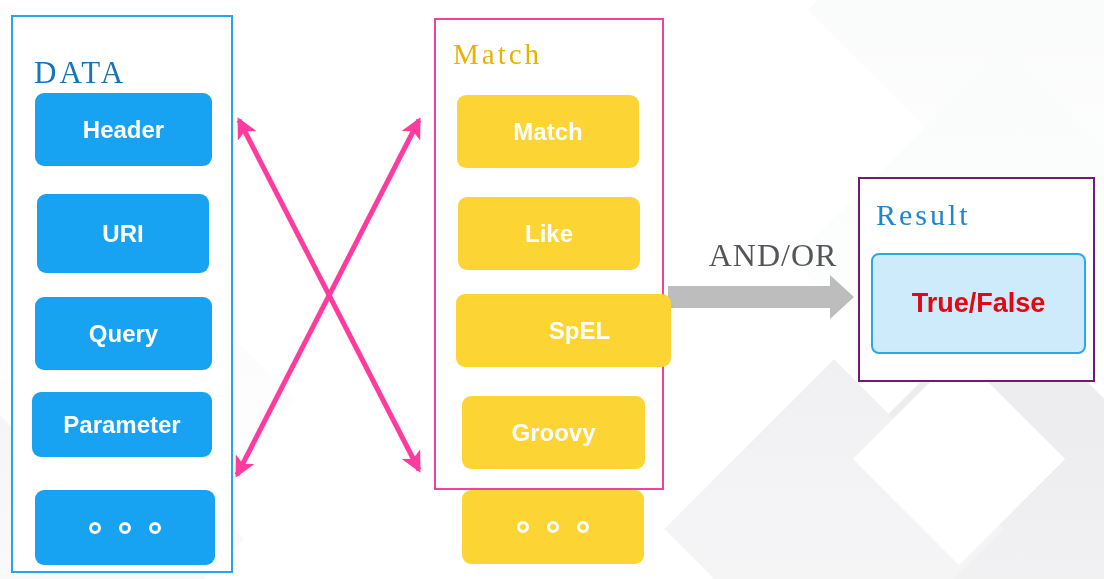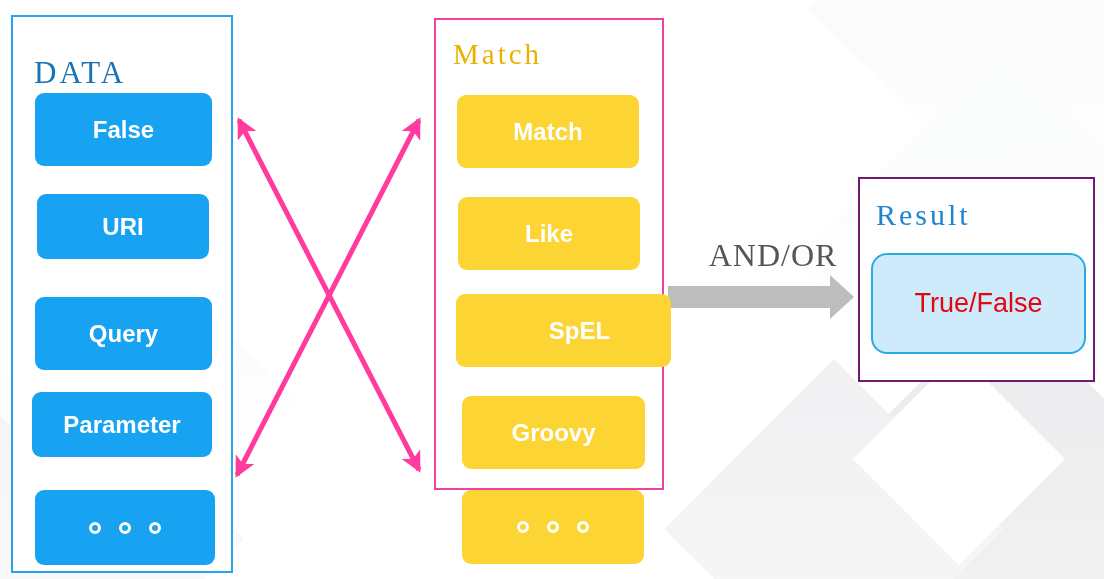--- a/index.html
+++ b/index.html
@@ -34,43 +34,43 @@
 
   .node-btn{
     position:absolute;display:flex;align-items:center;justify-content:center;
     border-radius:9px;color:#ffffff;font-weight:bold;font-size:24px;
   }
   .blue{background:#18a2f2;}
   .yellow{background:#fcd535;}
 
   
   .d0{left:22px;top:76px;width:177px;height:73px;}
-  .d1{left:24px;top:177px;width:172px;height:65px;}
+  .d1{left:24px;top:177px;width:172px;height:79px;}
   .d2{left:22px;top:280px;width:177px;height:73px;}
   .d3{left:19px;top:375px;width:180px;height:65px;}
   .d4{left:22px;top:473px;width:180px;height:75px;}
   
   .m0{left:21px;top:75px;width:182px;height:73px;}
   .m1{left:22px;top:177px;width:182px;height:73px;border-radius:9px;}
   .m2{left:20px;top:274px;width:183px;height:73px;padding-left:32px;}
   .m3{left:26px;top:376px;width:183px;height:73px;}
   .m4{left:26px;top:470px;width:182px;height:74px;}
 
   .dots{display:flex;align-items:center;justify-content:center;}
   .dots span{
     width:6px;height:6px;border:3px solid #ffffff;border-radius:50%;
     display:inline-block;margin:0 9px;background:transparent;
   }
 
   
   .result-node{
     position:absolute;left:11px;top:74px;width:211px;height:97px;
-    background:#cdebfa;border:2px solid #2baae2;border-radius:16px;
+    background:#cdebfa;border:2px solid #2baae2;border-radius:8px;
     display:flex;align-items:center;justify-content:center;
-    color:#e30613;font-weight:normal;font-size:27px;
+    color:#e30613;font-weight:bold;font-size:27px;
   }
 
   
   .andor{
     position:absolute;left:688px;top:237px;width:170px;text-align:center;z-index:2;
     font-family:"Liberation Serif","DejaVu Serif",serif;
     font-size:32px;color:#54565b;letter-spacing:1px;
   }
 
   
@@ -97,21 +97,21 @@
   </defs>
   <line x1="239" y1="120" x2="419" y2="470" stroke="#ff3c9e" stroke-width="5" marker-start="url(#pinkhead)" marker-end="url(#pinkhead)"></line>
   <line x1="237" y1="475" x2="419" y2="120" stroke="#ff3c9e" stroke-width="5" marker-start="url(#pinkhead)" marker-end="url(#pinkhead)"></line>
   <polygon points="668,286 830,286 830,275 854,297 830,319 830,308 668,308" fill="#bdbdbd"></polygon>
 </svg>
 
 <div class="andor">AND/OR</div>
 
 <div class="panel data-panel">
   <div class="panel-title">DATA</div>
-  <div class="node-btn blue d0">False</div>
+  <div class="node-btn blue d0">Header</div>
   <div class="node-btn blue d1">URI</div>
   <div class="node-btn blue d2">Query</div>
   <div class="node-btn blue d3">Parameter</div>
   <div class="node-btn blue d4 dots">
     <span></span>
     <span></span>
     <span></span>
   </div>
 </div>
 

